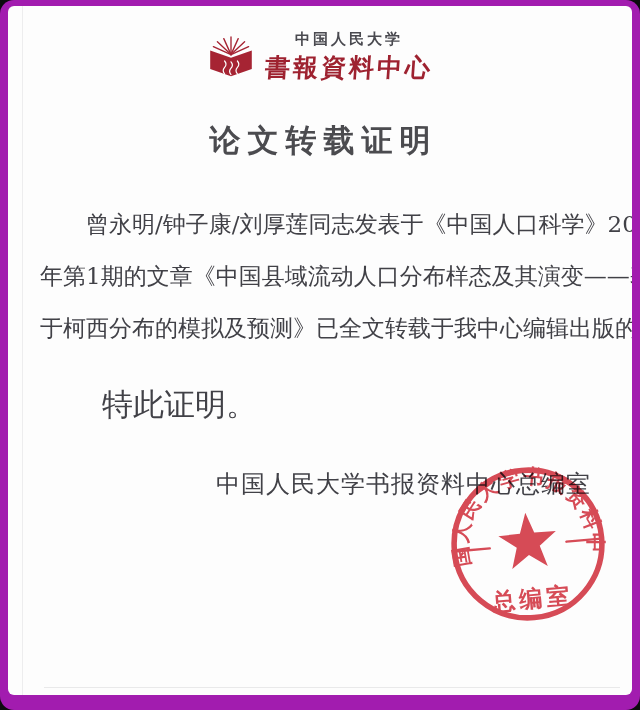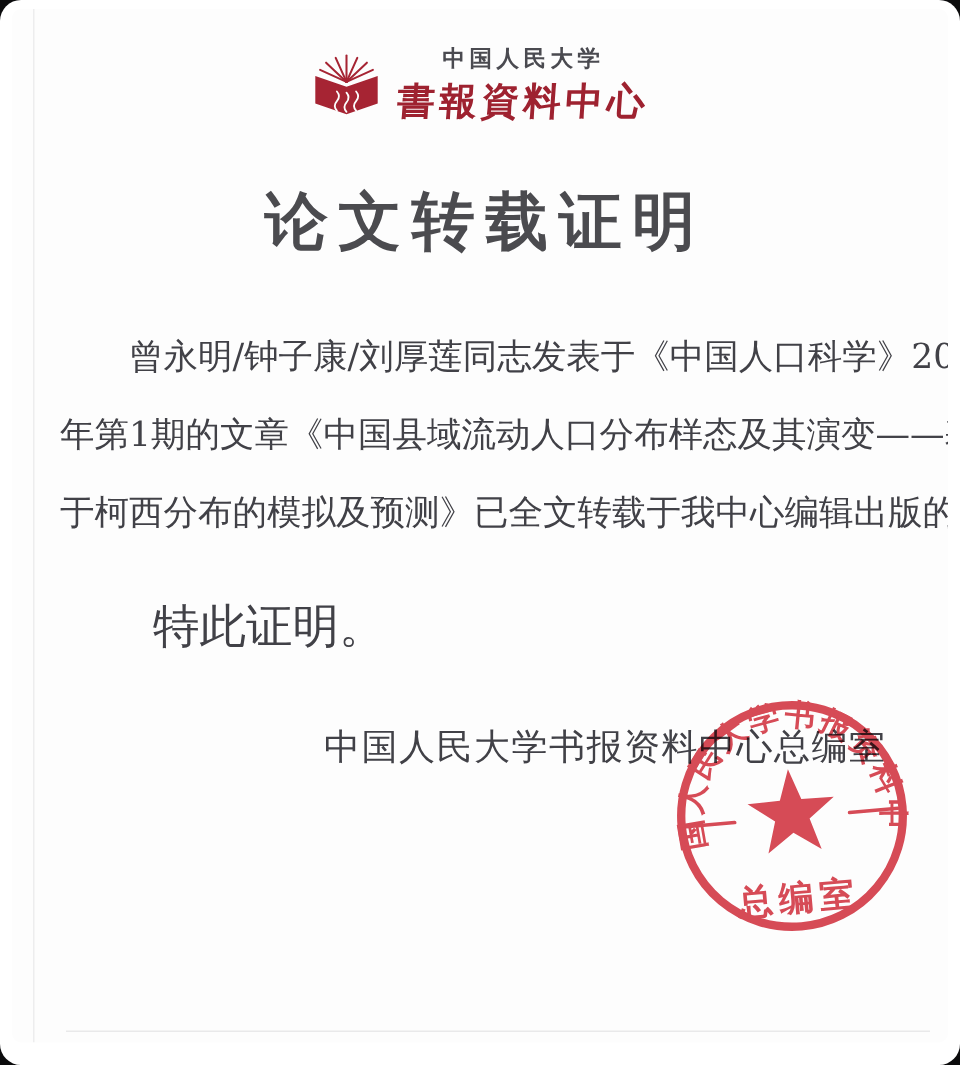--- a/index.html
+++ b/index.html
@@ -5,21 +5,21 @@
   html,body{margin:0;padding:0;}
   body{
     width:640px;height:710px;
     background:#0b0b0c;
     font-family:"DejaVu Serif","Liberation Serif",serif;
     position:relative;
     overflow:hidden;
   }
   .frame{
     position:absolute;inset:0;
-    background:#ffffff;
+    background:#a21caf;
     border-radius:14px;
   }
   .page{
     position:absolute;
     left:8px;right:8px;top:6px;bottom:15px;
     background:#fdfdfd;
     border-radius:6px;
     overflow:hidden;
   }
   
@@ -54,21 +54,21 @@
   .english-name{
     margin-top:5px;
     font-size:13.5px;color:#55555a;letter-spacing:0.6px;
     font-weight:500;
   }
 
   
   .doc-title{
     margin:36px 0 0 0;
     text-align:center;
-    font-size:42px;font-weight:600;color:#4b4b4f;
+    font-size:31px;font-weight:600;color:#4b4b4f;
     letter-spacing:7px;text-indent:7px;
   }
 
   
   .body-block{
     margin:36px 32px 0 32px;
     width:560px;
     font-size:23px;color:#414147;
   }
   .body-line{

